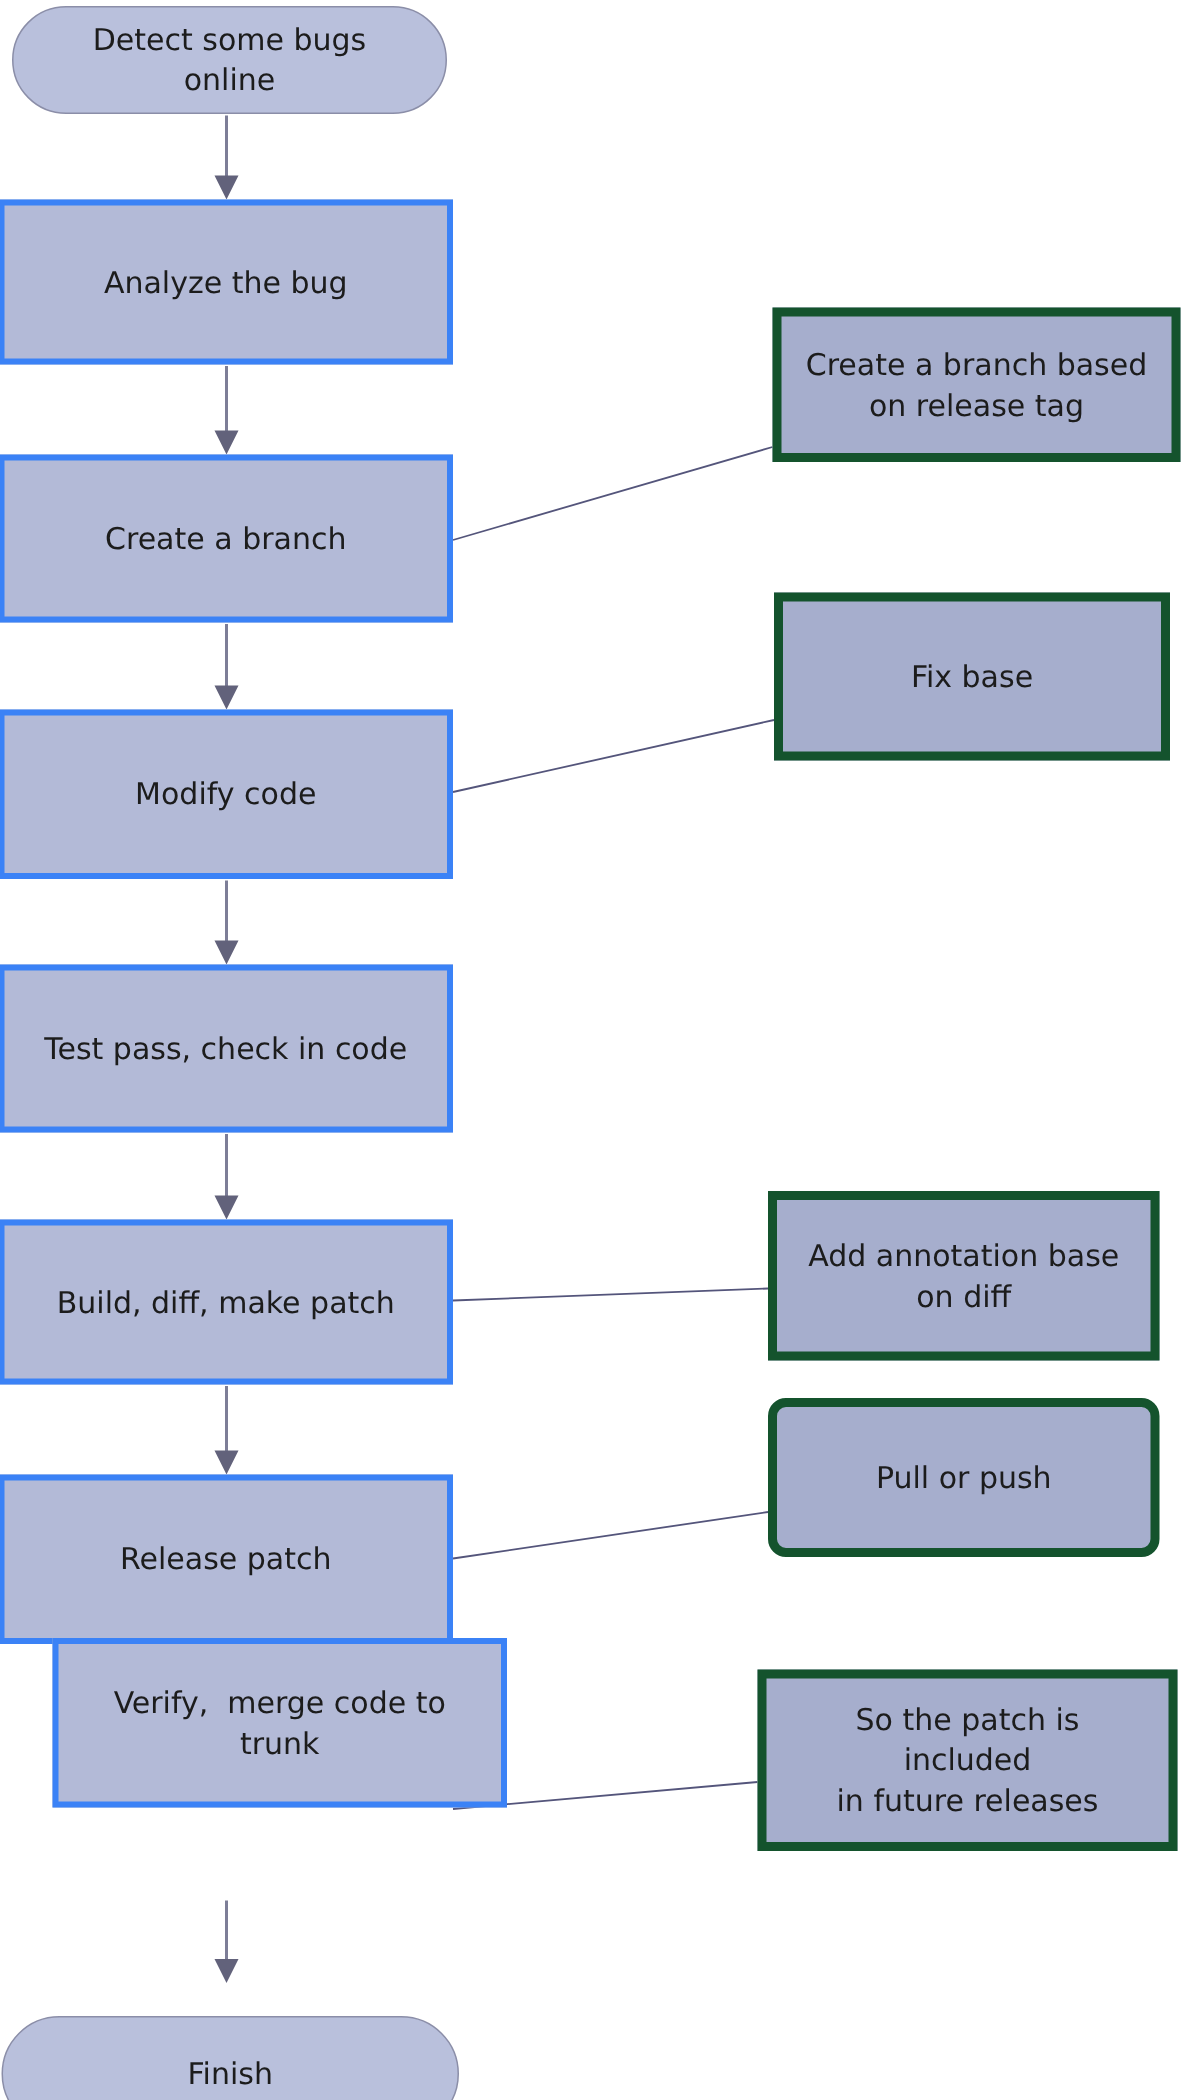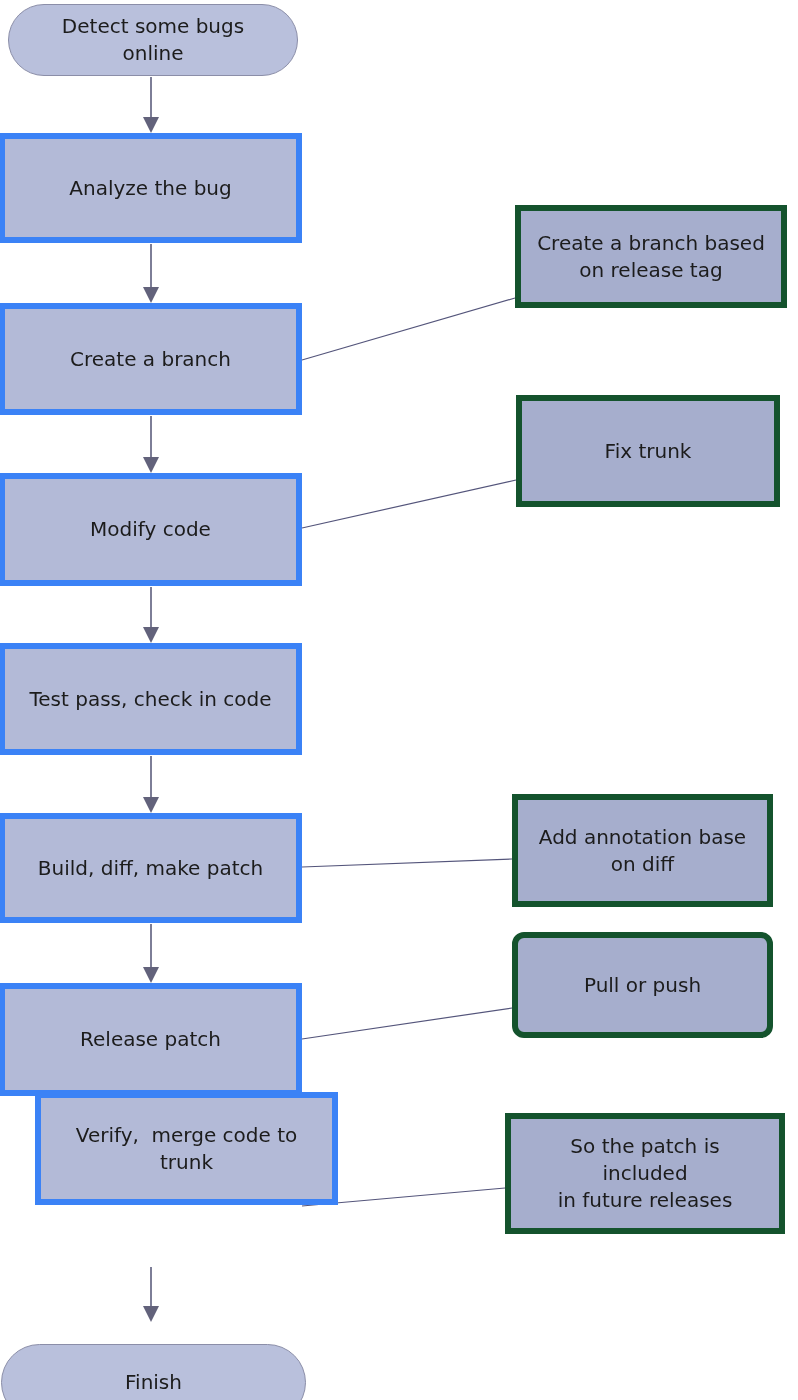--- a/index.html
+++ b/index.html
@@ -20,21 +20,21 @@
     justify-content: center;
     text-align: center;
     box-sizing: border-box;
     font-size: 20px;
     line-height: 1.35;
     color: #1c1c1c;
     white-space: pre-wrap;
   }
   .process {
     background: #b3bad7;
-    border: 6px solid #3b82f6;
+    border: 4px solid #3b82f6;
     padding: 0 20px;
   }
   .terminator {
     background: #b9c0dc;
     border: 1px solid #8b8ea8;
     padding: 0 20px;
   }
   .annotation {
     background: #a6aecd;
     border: 6px solid #14532d;
@@ -127,21 +127,21 @@
   <div class="node terminator" style="left:1px; top:1322px; width:305px; height:77px; border-radius:39px;margin-top:22px;">
     <span>Finish</span>
   </div>
 
   <div class="node annotation" style="left:515px; top:205px; width:272px; height:103px;">
     <span>Create a branch based
 on release tag</span>
   </div>
 
   <div class="node annotation" style="left:516px; top:395px; width:264px; height:112px;">
-    <span>Fix trunk</span>
+    <span>Fix base</span>
   </div>
 
   <div class="node annotation" style="left:512px; top:794px; width:261px; height:113px;align-items:center;">
     <span>Add annotation base
 on diff</span>
   </div>
 
   <div class="node annotation" style="left:512px; top:932px; width:261px; height:106px;border-radius:12px;">
     <span>Pull or push</span>
   </div>

